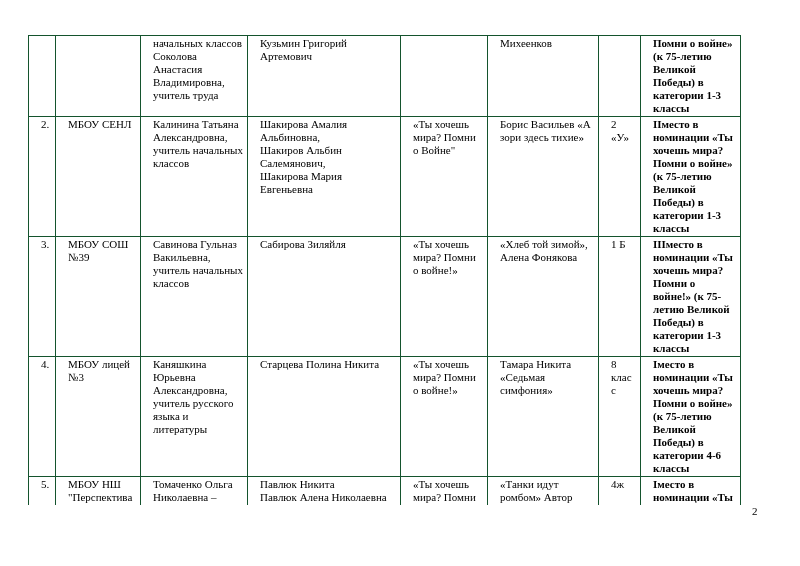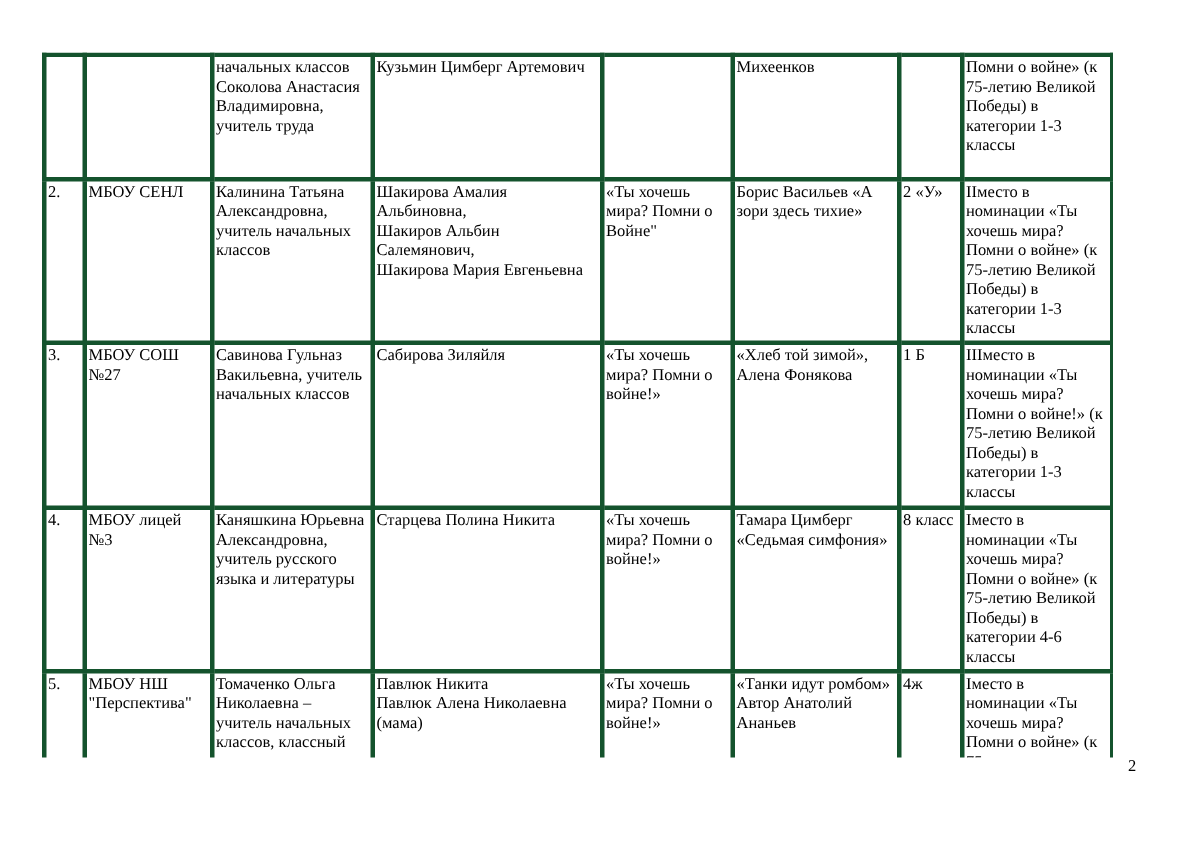--- a/index.html
+++ b/index.html
@@ -28,31 +28,31 @@
     width: 714px;
     height: 470px;
     overflow: hidden;
   }
   table.results {
     border-collapse: collapse;
     table-layout: fixed;
     width: 712px;
   }
   table.results td {
-    border: 3px solid #14532d;
+    border: 1px solid #14532d;
     vertical-align: top;
-    padding: 1px 4px 1px 1px;
+    padding: 1px 4px 1px 12px;
     font-size: 11px;
     line-height: 13px;
     white-space: pre-wrap;
     word-wrap: break-word;
     overflow: hidden;
   }
   td.result-cell {
-    font-weight: normal;
+    font-weight: bold;
   }
   tr.row-1 td { height: 78px; }
   tr.row-2 td { height: 101px; }
   tr.row-3 td { height: 105px; }
   tr.row-4 td { height: 103px; }
   tr.row-5 td { height: 110px; }
   .page-num {
     position: absolute;
     left: 752px;
     top: 505px;
@@ -75,55 +75,55 @@
         <col style="width:87px">
         <col style="width:111px">
         <col style="width:42px">
         <col style="width:100px">
       </colgroup>
       <tbody>
         <tr class="row-1">
           <td></td>
           <td></td>
           <td>начальных классов Соколова Анастасия Владимировна, учитель труда</td>
-          <td>Кузьмин Цимберг Артемович</td>
+          <td>Кузьмин Григорий Артемович</td>
           <td></td>
           <td>Михеенков</td>
           <td></td>
           <td class="result-cell">Помни о войне» (к 75-летию Великой Победы) в категории 1-3 классы</td>
         </tr>
         <tr class="row-2">
           <td>2.</td>
           <td>МБОУ СЕНЛ</td>
           <td>Калинина Татьяна Александровна, учитель начальных классов</td>
           <td>Шакирова Амалия Альбиновна,
 Шакиров Альбин Салемянович,
 Шакирова Мария Евгеньевна</td>
           <td>«Ты хочешь мира? Помни о Войне"</td>
           <td>Борис Васильев «А зори здесь тихие»</td>
           <td>2 «У»</td>
           <td class="result-cell">IIместо в номинации «Ты хочешь мира? Помни о войне» (к 75-летию Великой Победы) в категории 1-3 классы</td>
         </tr>
         <tr class="row-3">
           <td>3.</td>
-          <td>МБОУ СОШ №27</td>
+          <td>МБОУ СОШ №39</td>
           <td>Савинова Гульназ Вакильевна, учитель начальных классов</td>
           <td>Сабирова Зиляйля</td>
           <td>«Ты хочешь мира? Помни о войне!»</td>
           <td>«Хлеб той зимой», Алена Фонякова</td>
           <td>1 Б</td>
           <td class="result-cell">IIIместо в номинации «Ты хочешь мира? Помни о войне!» (к 75-летию Великой Победы) в категории 1-3 классы</td>
         </tr>
         <tr class="row-4">
           <td>4.</td>
           <td>МБОУ лицей №3</td>
           <td>Каняшкина Юрьевна Александровна, учитель русского языка и литературы</td>
           <td>Старцева Полина Никита</td>
           <td>«Ты хочешь мира? Помни о войне!»</td>
-          <td>Тамара Цимберг «Седьмая симфония»</td>
+          <td>Тамара Никита «Седьмая симфония»</td>
           <td>8 класс</td>
           <td class="result-cell">Iместо в номинации «Ты хочешь мира? Помни о войне» (к 75-летию Великой Победы) в категории 4-6 классы</td>
         </tr>
         <tr class="row-5">
           <td>5.</td>
           <td>МБОУ НШ "Перспектива"</td>
           <td>Томаченко Ольга Николаевна – учитель начальных классов, классный</td>
           <td>Павлюк Никита
 Павлюк Алена Николаевна (мама)</td>
           <td>«Ты хочешь мира? Помни о войне!»</td>

